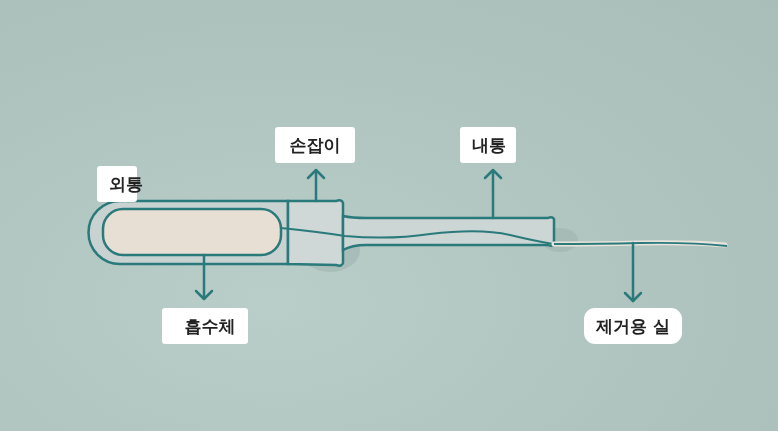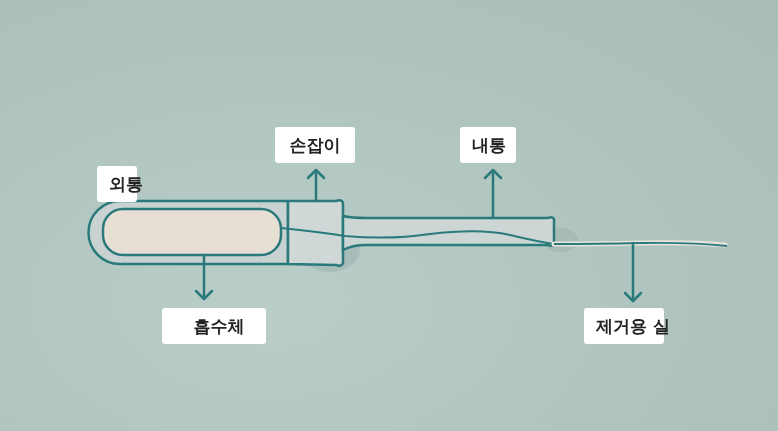--- a/index.html
+++ b/index.html
@@ -67,16 +67,16 @@
       <polyline points="196,291 204,299 212,291"></polyline>
 
       <line x1="633" y1="243" x2="633" y2="301"></line>
       <polyline points="625,293 633,301 641,293"></polyline>
     </g>
   </svg>
 
   <div class="label" style="left:97px; top:127px; width:40px;margin-top:39px;">외통</div>
   <div class="label" style="left:275px; top:127px; width:80px;">손잡이</div>
   <div class="label" style="left:460px; top:127px; width:56px;">내통</div>
-  <div class="label" style="left:162px; top:308px; width:104px;padding-left:22px;">흡수체</div>
-  <div class="label" style="left:584px; top:308px; width:80px;">제거용 실</div>
+  <div class="label" style="left:162px; top:308px; width:86px;padding-left:22px;">흡수체</div>
+  <div class="label" style="left:584px; top:308px; width:98px;border-radius:11px;">제거용 실</div>
 
 </div>
 
 </body></html>

